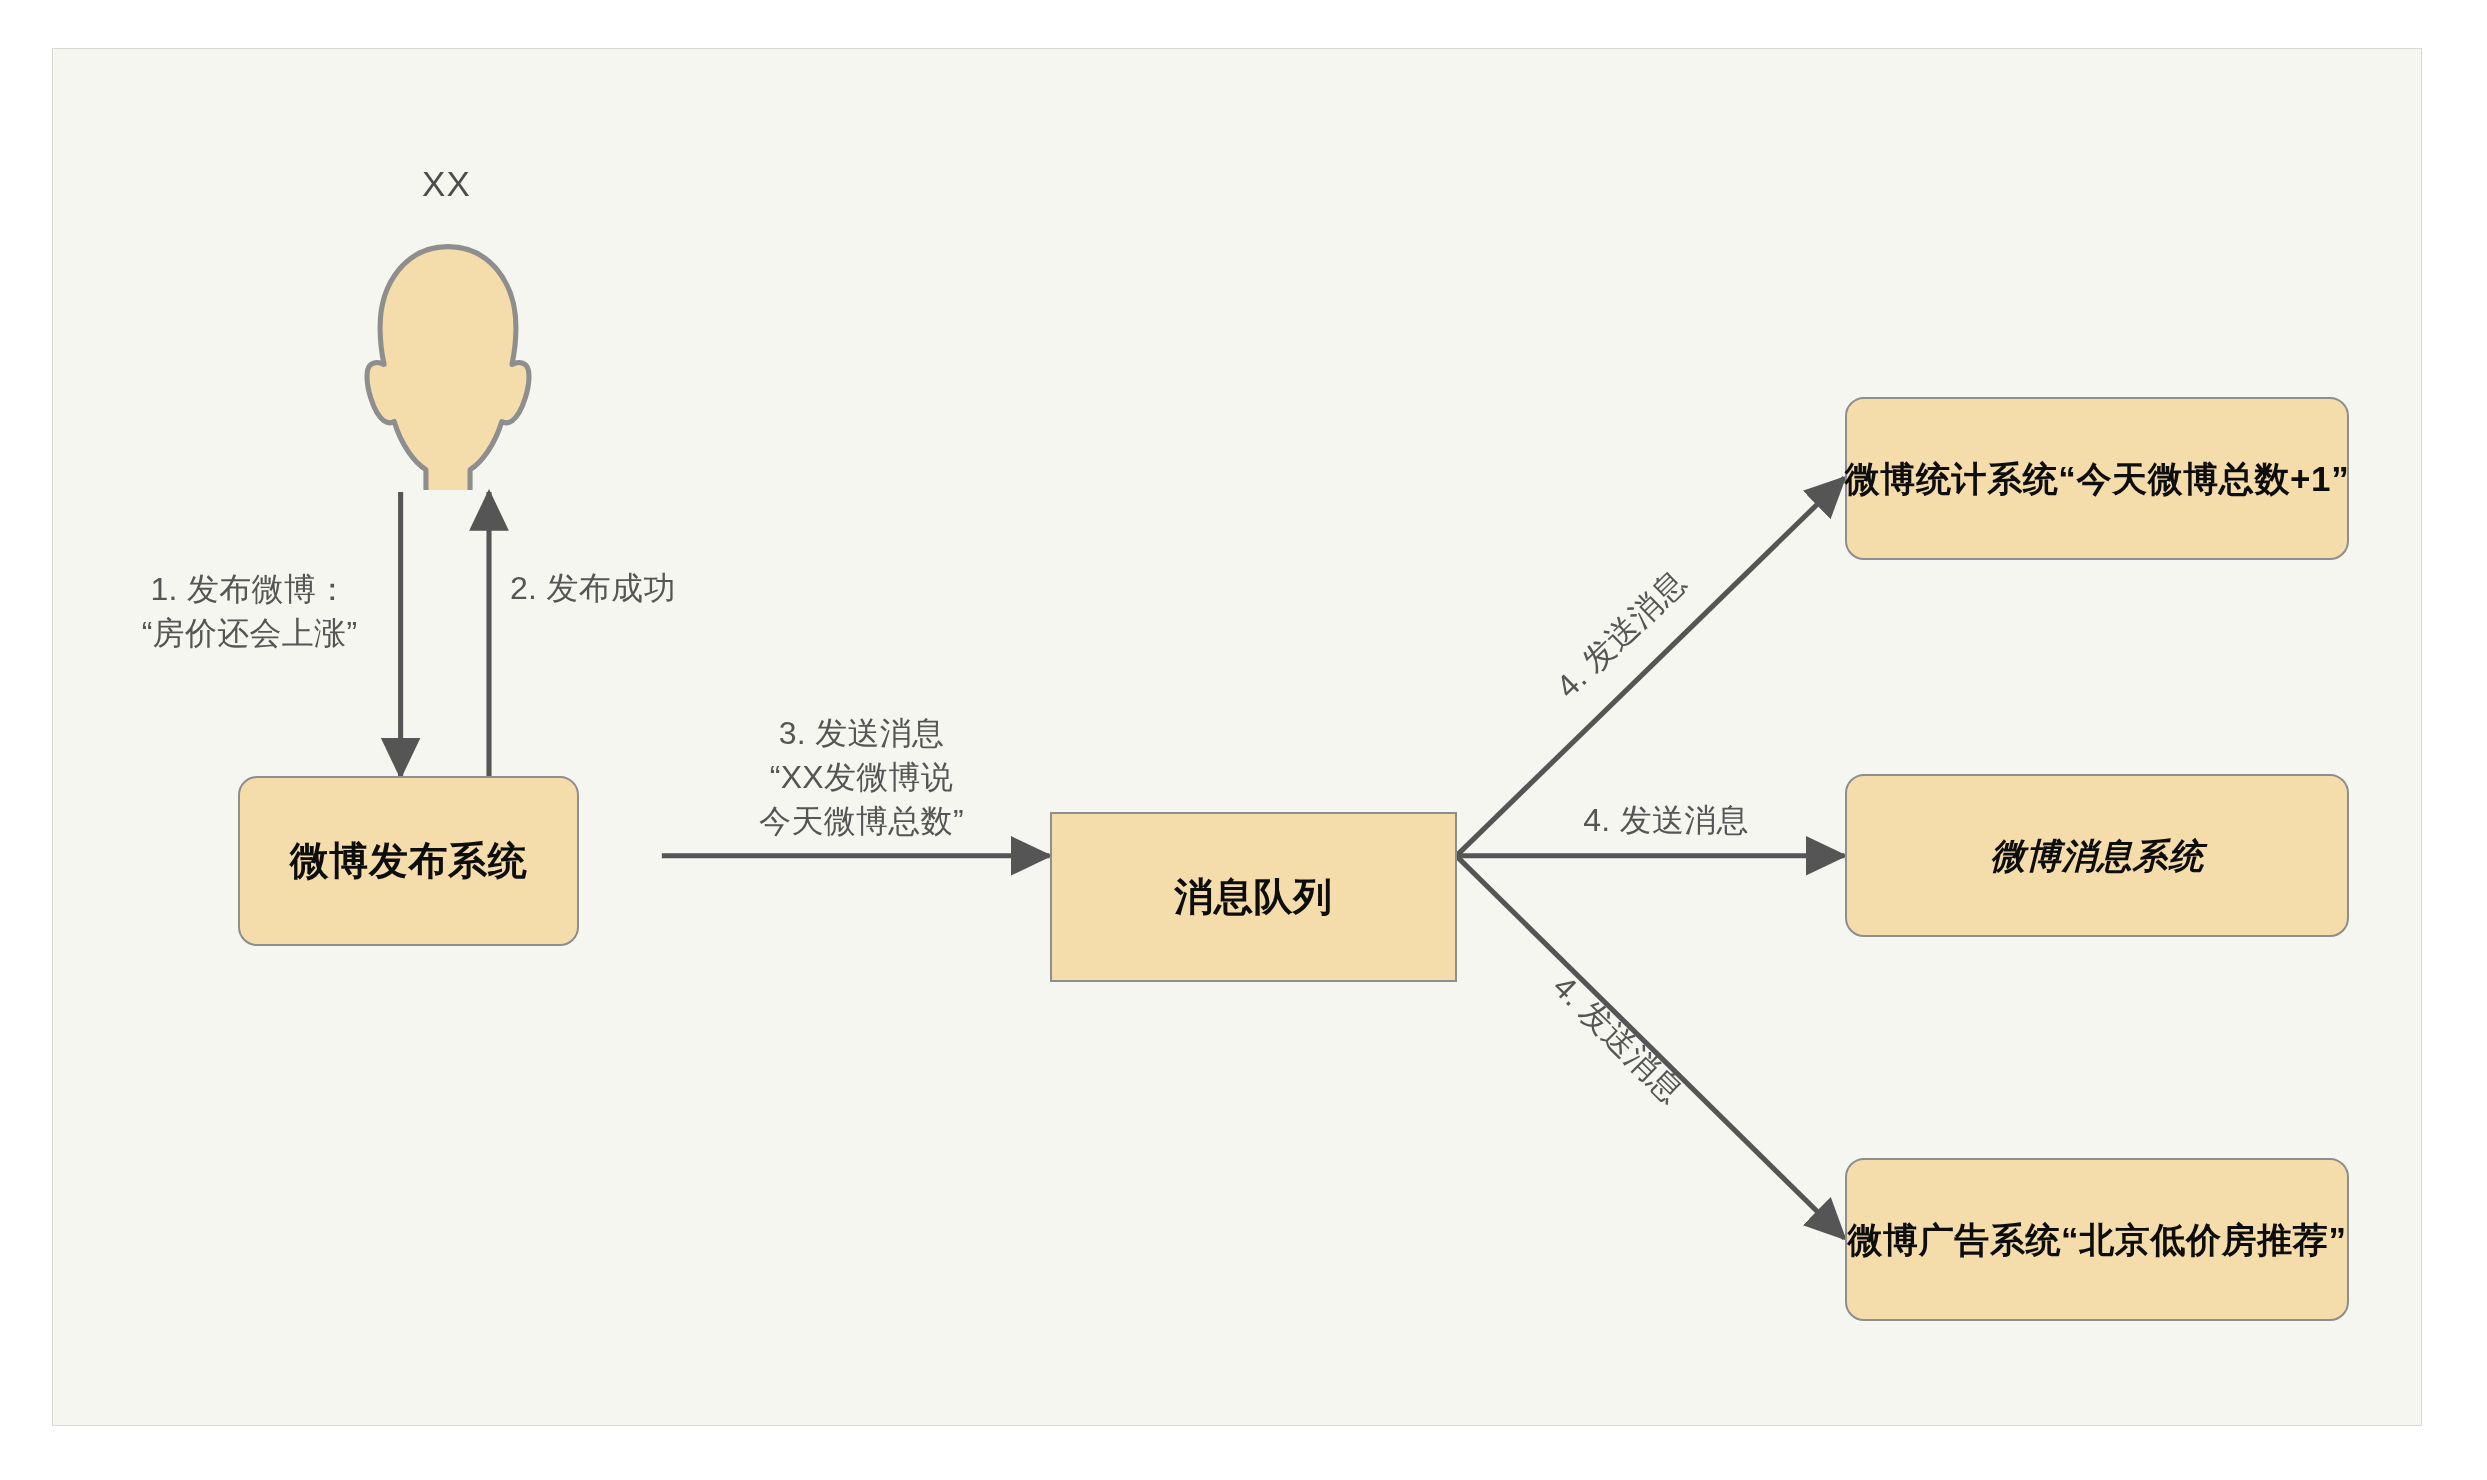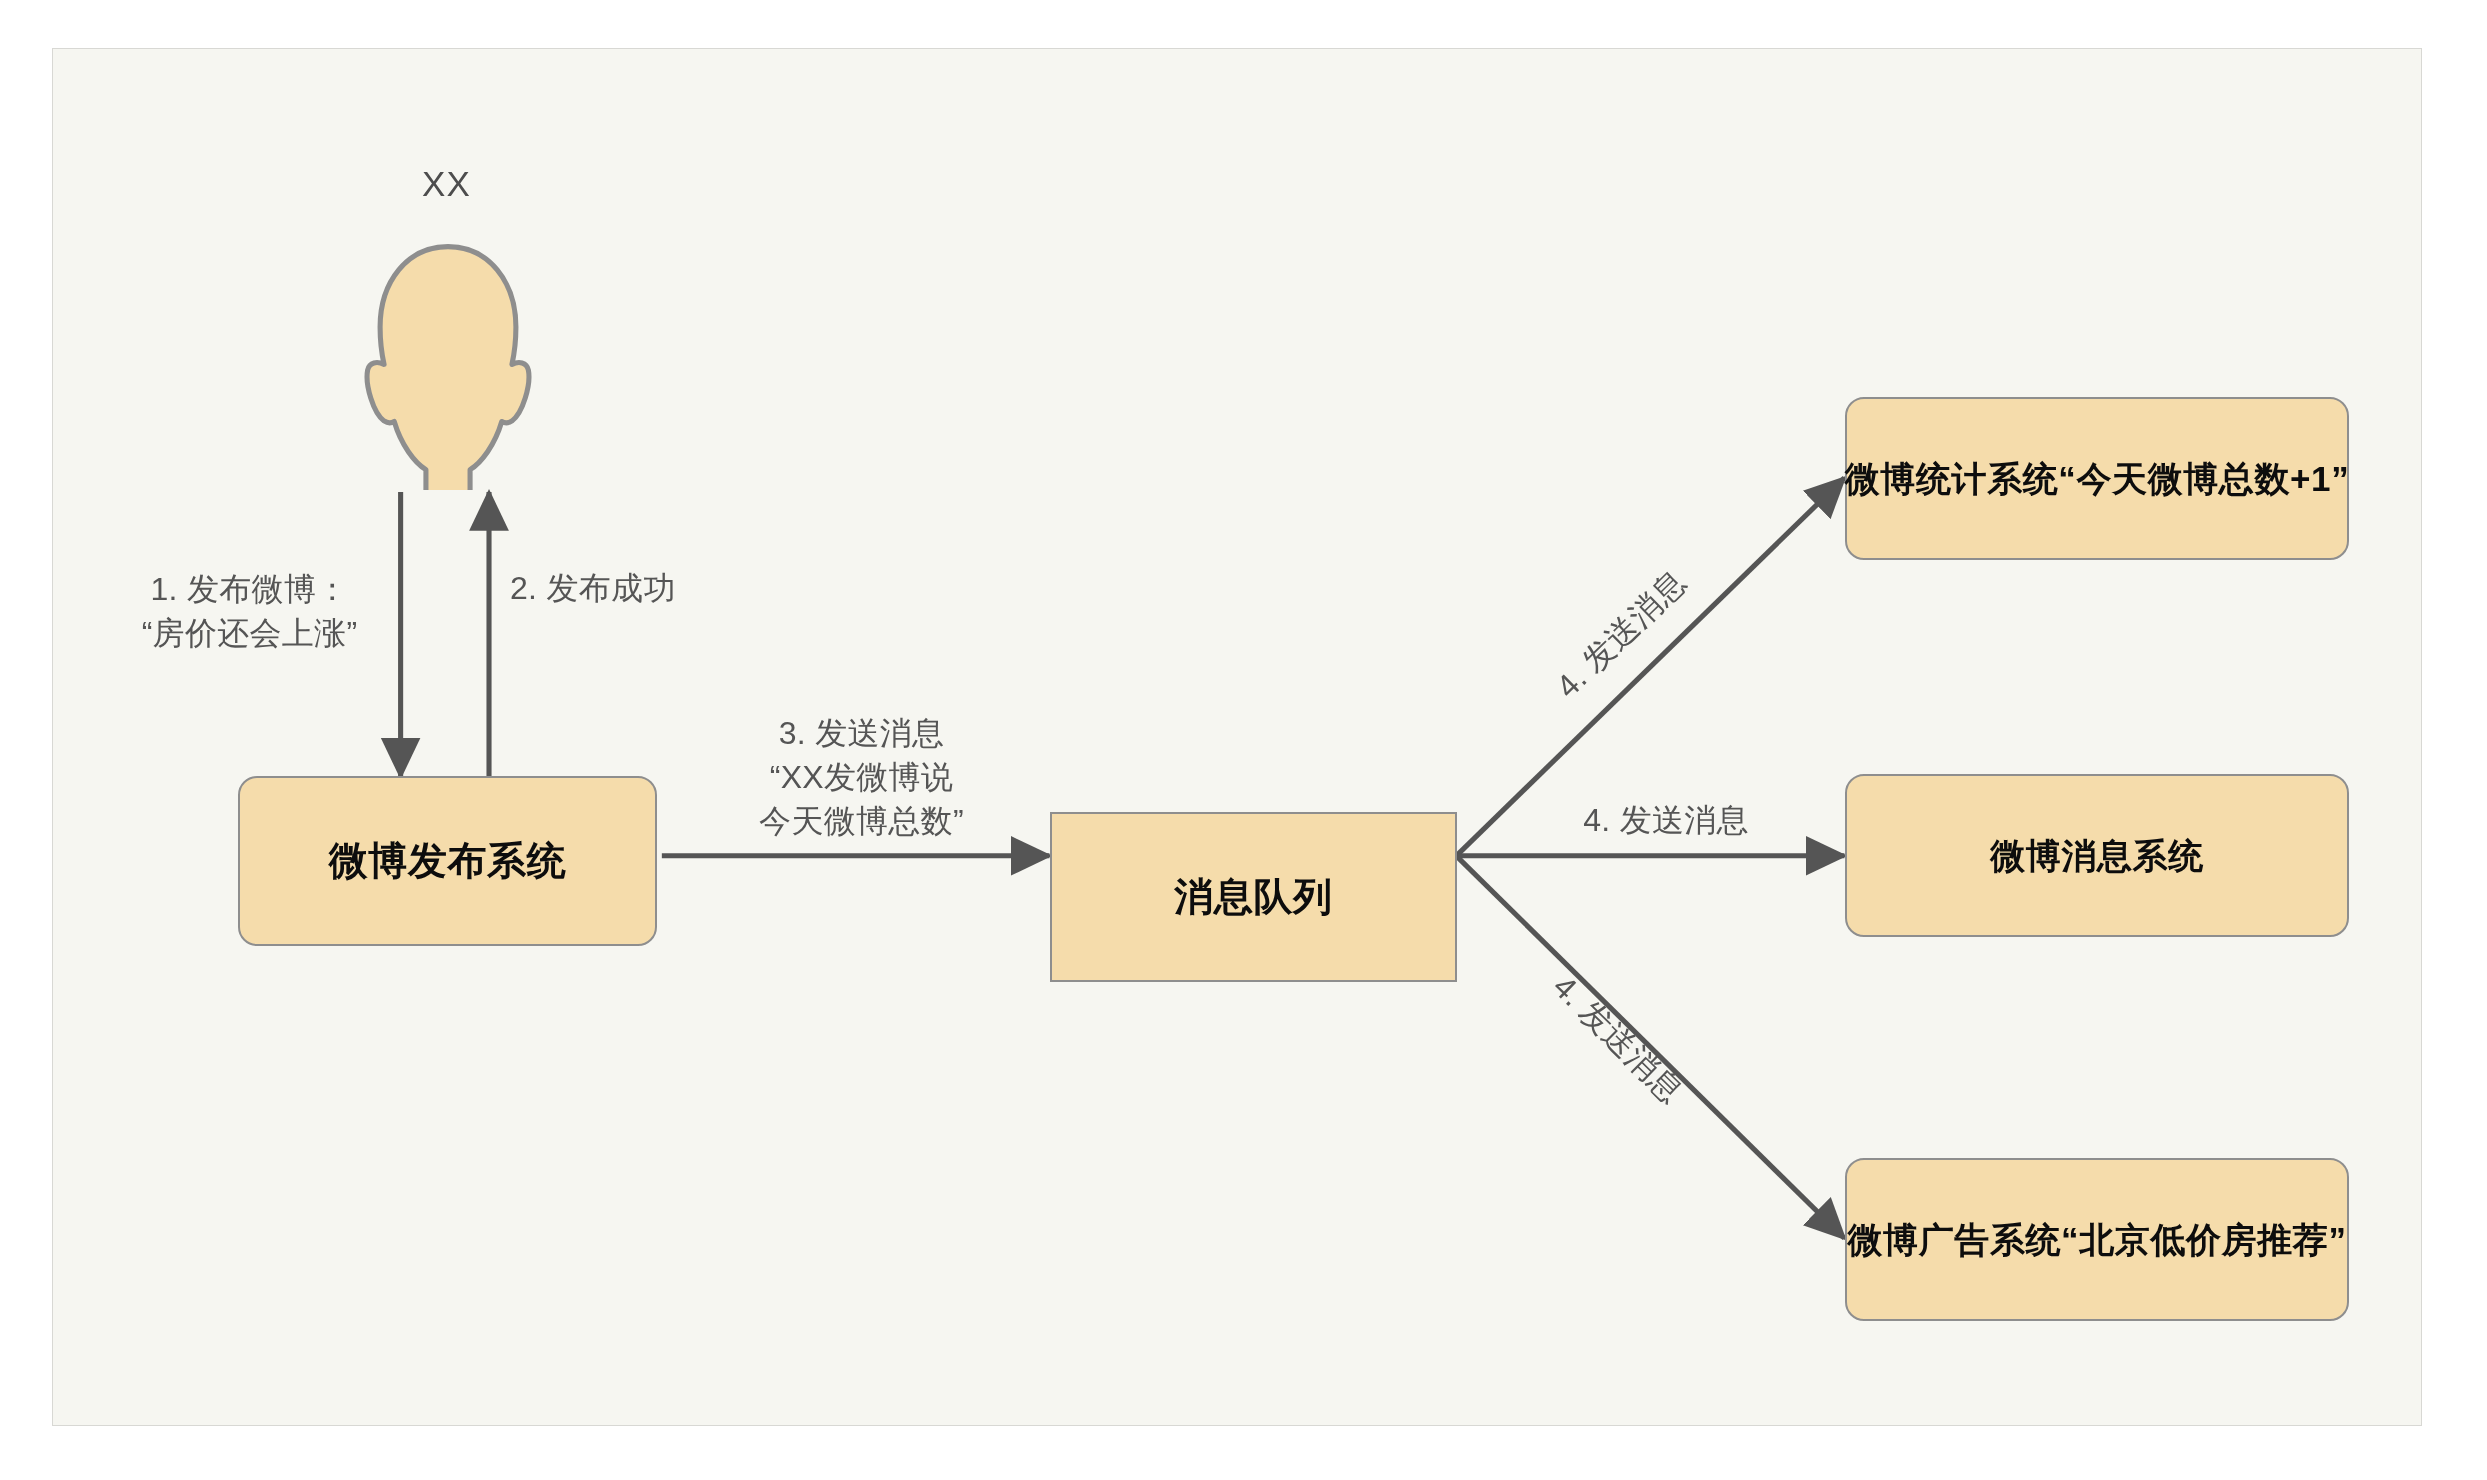--- a/index.html
+++ b/index.html
@@ -125,34 +125,34 @@
              C 386 482, 320 462, 274 452
              L 274 404
              C 294 392, 318 360, 330 319
              C 335 322, 342 322, 348 318
              C 367 304, 382 254, 377 228
              C 374 214, 360 212, 348 218
              C 352 200, 355 178, 355 152
              C 355 72, 307 10, 235 10 Z" fill="#f5dcab" stroke="#8e8e8e" stroke-width="9" stroke-linejoin="round"></path>
   </svg>
 
-  <div class="node-box rounded" style="left:238px; top:776px; width:419px; height:170px; font-size:39px;">
+  <div class="node-box rounded" style="left:238px; top:776px; width:341px; height:170px; font-size:39px;">
     <span class="node-line">微博发布系统</span>
   </div>
 
   <div class="node-box sharp" style="left:1050px; top:776px; width:407px; height:170px; font-size:39px;margin-top:36px;">
     <span class="node-line">消息队列</span>
   </div>
 
   <div class="node-box rounded" style="left:1845px; top:397px; width:504px; height:163px; font-size:35px;">
     <span class="node-line">微博统计系统</span>
     <span class="node-line">“今天微博总数+1”</span>
   </div>
 
-  <div class="node-box rounded" style="left:1845px; top:774px; width:504px; height:163px; font-size:35px;">
+  <div class="node-box rounded" style="left:1845px; top:774px; width:504px; height:163px; font-size:35px;font-style:italic;">
     <span class="node-line">微博消息系统</span>
   </div>
 
   <div class="node-box rounded" style="left:1845px; top:1158px; width:504px; height:163px; font-size:35px;">
     <span class="node-line">微博广告系统</span>
     <span class="node-line">“北京低价房推荐”</span>
   </div>
 
   <div class="edge-label" style="left:102px; top:567px; width:295px;">
     <span class="lbl-line">1. 发布微博：</span>

